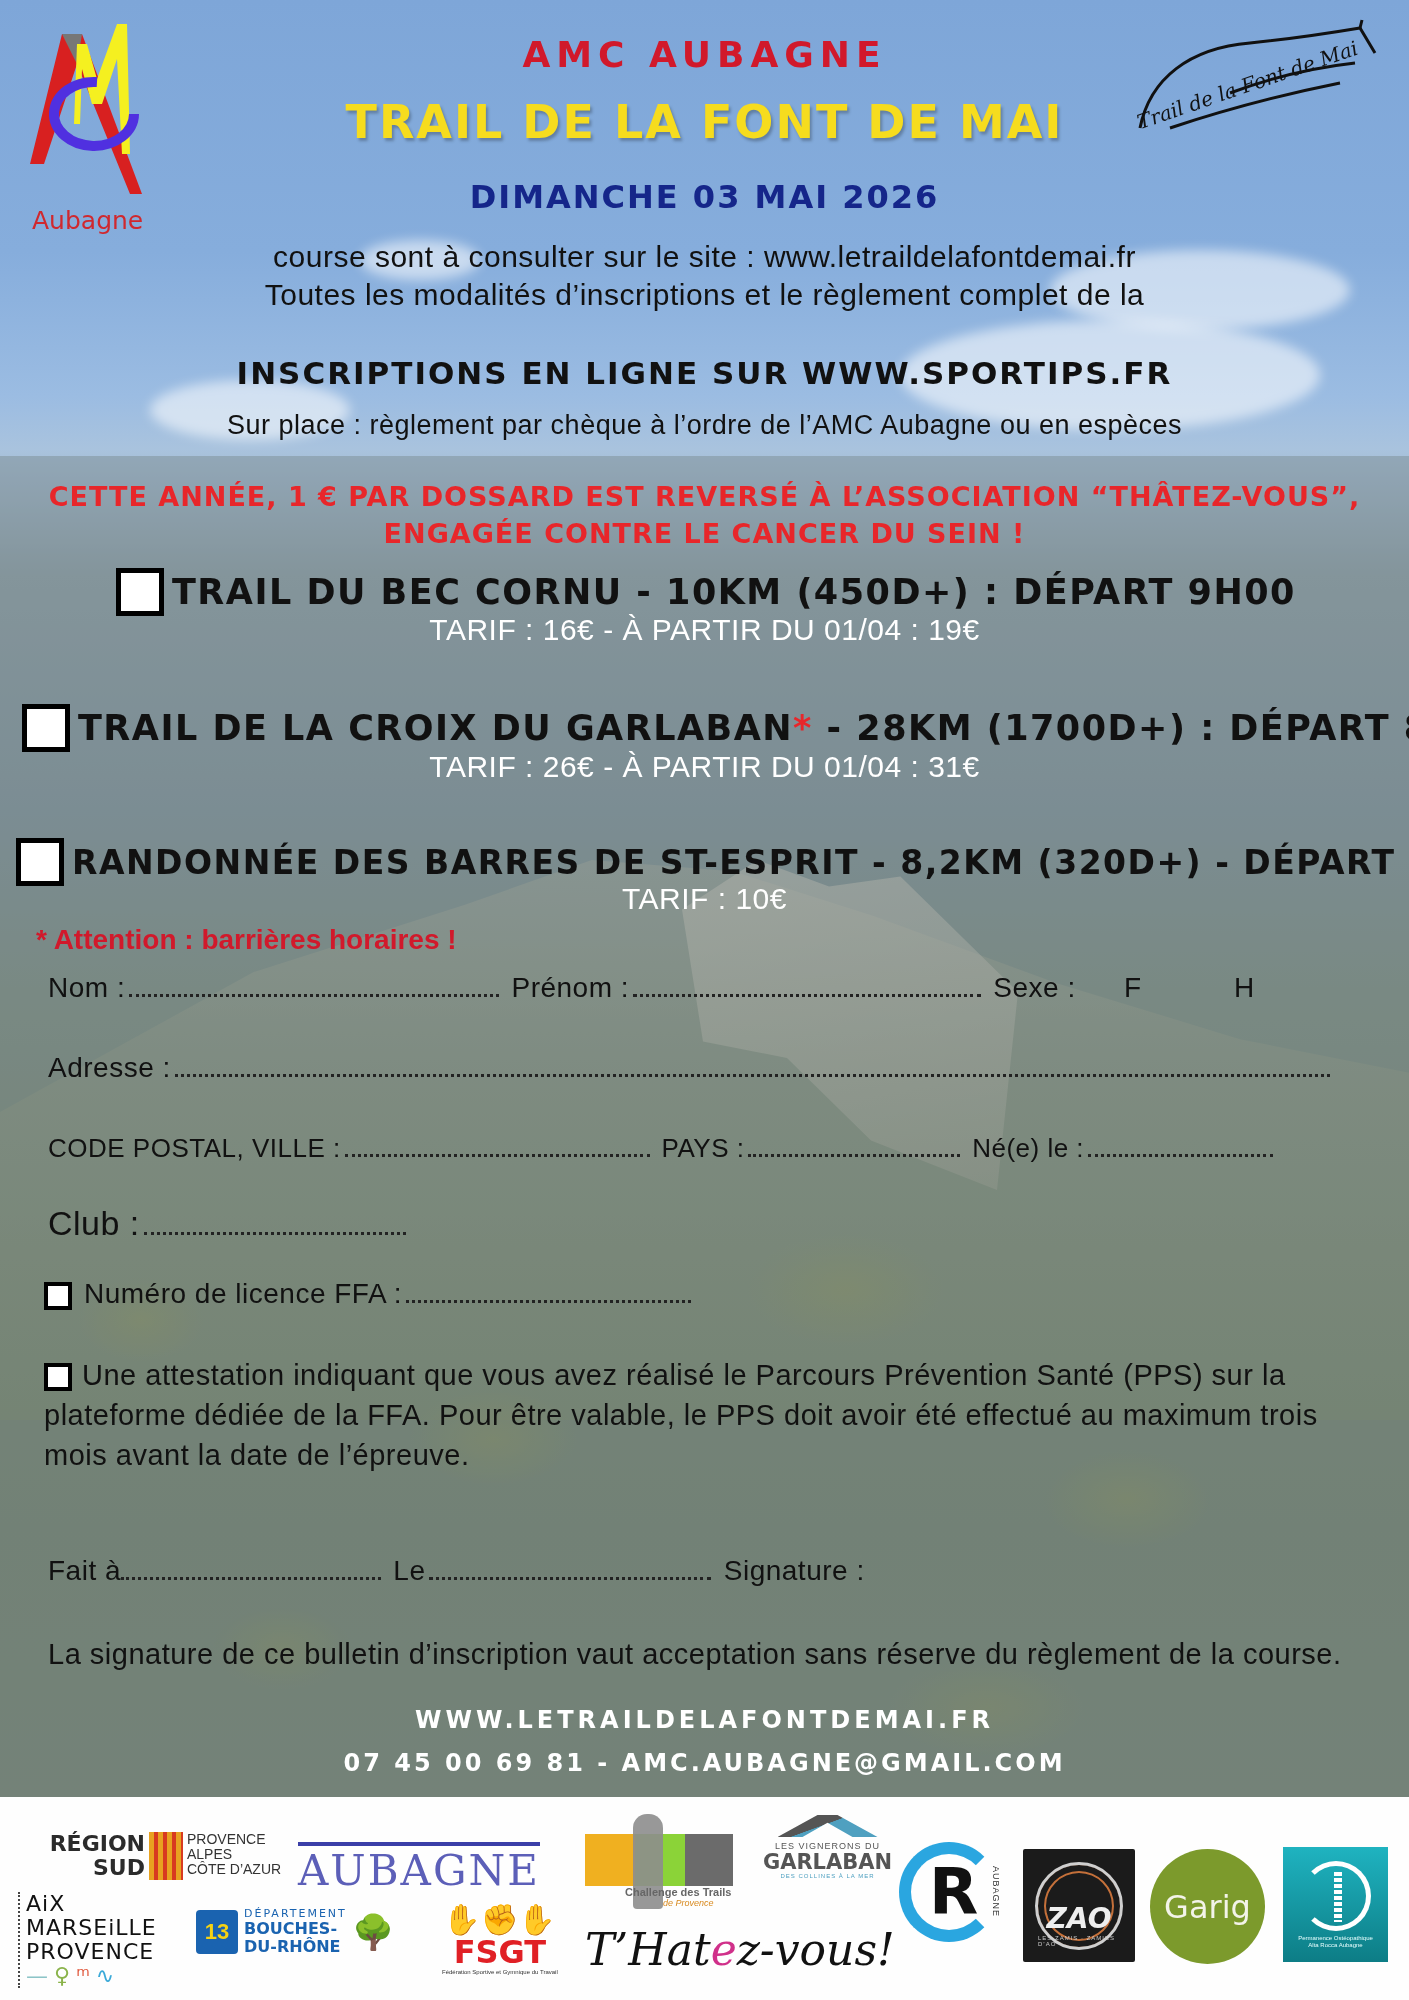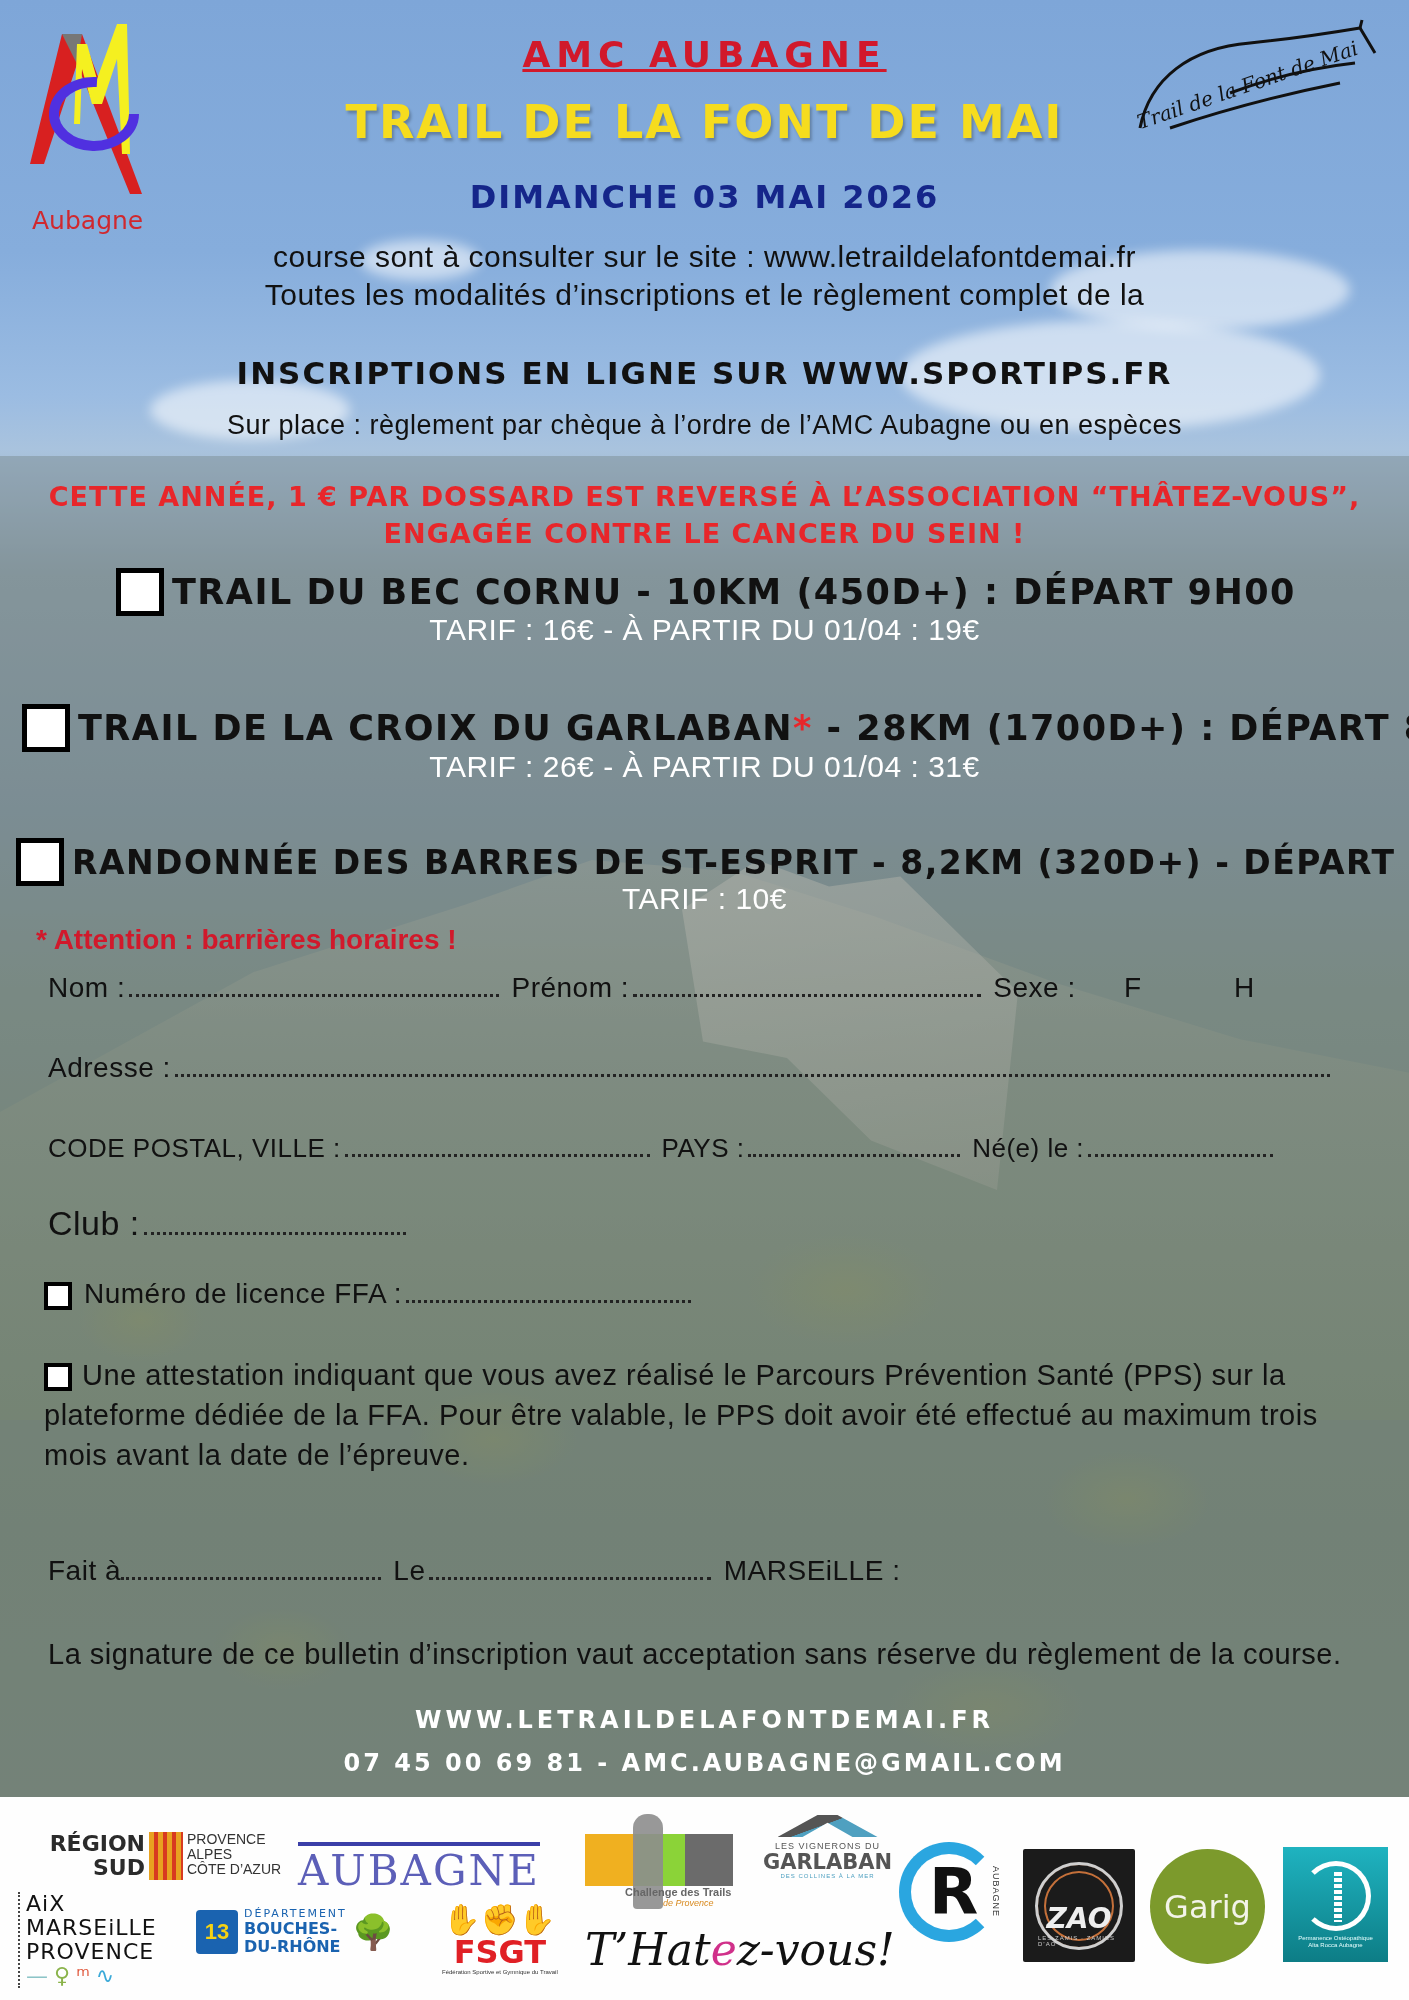--- a/index.html
+++ b/index.html
@@ -35,21 +35,21 @@
   }
   .overlay { position: absolute; left: 0; top: 456px; width: 1409px; height: 1341px; background: rgba(120,135,140,0.45); }
 
   
   .amc-logo { position: absolute; left: 22px; top: 14px; width: 135px; height: 210px; }
   .amc-logo .word { position: absolute; left: 10px; top: 192px; font-size: 25px; color: #d0282e; font-family: "DejaVu Sans", sans-serif; }
   .tfm-logo { position: absolute; left: 1130px; top: 18px; width: 260px; height: 170px; }
   .tfm-logo .word { position: absolute; left: 12px; top: 92px; font-family: "DejaVu Serif", serif; font-style: italic; font-size: 20px; color: #111; transform: rotate(-19deg); transform-origin: left bottom; white-space: nowrap; }
 
   .center { position: absolute; left: 0; width: 1409px; text-align: center; }
-  .org-name { top: 34px; font-family: "DejaVu Sans", sans-serif; font-weight: bold; font-size: 36px; letter-spacing: 6px; color: #d1192b; text-decoration: underline; }
+  .org-name { top: 34px; font-family: "DejaVu Sans", sans-serif; font-weight: bold; font-size: 36px; letter-spacing: 6px; color: #d1192b; }
   .event-title { top: 95px; font-family: "DejaVu Sans", sans-serif; font-weight: bold; font-size: 46px; letter-spacing: 2px; color: #f6dc1e; text-shadow: 2px 3px 3px rgba(0,0,0,0.25); }
   .event-date { top: 178px; font-family: "DejaVu Sans", sans-serif; font-weight: bold; font-size: 32px; letter-spacing: 2px; color: #15268a; }
   .info-text { top: 238px; font-size: 30px; line-height: 38px; color: #111; letter-spacing: 0.5px; }
   .online { top: 355px; font-family: "DejaVu Sans", sans-serif; font-weight: bold; font-size: 31px; letter-spacing: 2px; color: #111; }
   .onsite { top: 410px; font-size: 27px; color: #111; letter-spacing: 0.5px; }
 
   .charity { top: 478px; font-family: "DejaVu Sans", sans-serif; font-weight: bold; font-size: 27px; line-height: 37px; color: #e8262a; letter-spacing: 1px; }
 
   
   .race { position: absolute; display: flex; align-items: center; }
@@ -215,21 +215,21 @@
   <span class="cb small-cb"></span><span>Numéro de licence FFA :</span><span class="dots" style="width:285px;"></span>
 </div>
 
 <div class="para" style="top:1355px;left:44px;">
   <span class="cb small-cb" style="margin-right:10px;"></span><span>Une attestation indiquant que vous avez réalisé le Parcours Prévention Santé (PPS) sur la plateforme dédiée de la FFA. Pour être valable, le PPS doit avoir été effectué au maximum trois mois avant la date de l’épreuve.</span>
 </div>
 
 <div class="frow" style="top:1555px;">
   <span>Fait à</span><span class="dots" style="width:260px;margin-left:0;"></span>
   <span>Le</span><span class="dots" style="width:282px;"></span>
-  <span>MARSEiLLE :</span>
+  <span>Signature :</span>
 </div>
 
 <div class="para" style="top:1634px;">La signature de ce bulletin d’inscription vaut acceptation sans réserve du règlement de la course.</div>
 
 <div class="center footer-site">WWW.LETRAILDELAFONTDEMAI.FR</div>
 <div class="center footer-contact">07 45 00 69 81 - AMC.AUBAGNE@GMAIL.COM</div>
 
 <div class="sponsors">
   <div class="sp region-sud">
     <span class="big">RÉGION SUD</span><span class="flag"></span><span class="small"><span>PROVENCE</span><br><span>ALPES</span><br><span>CÔTE D’AZUR</span></span>

